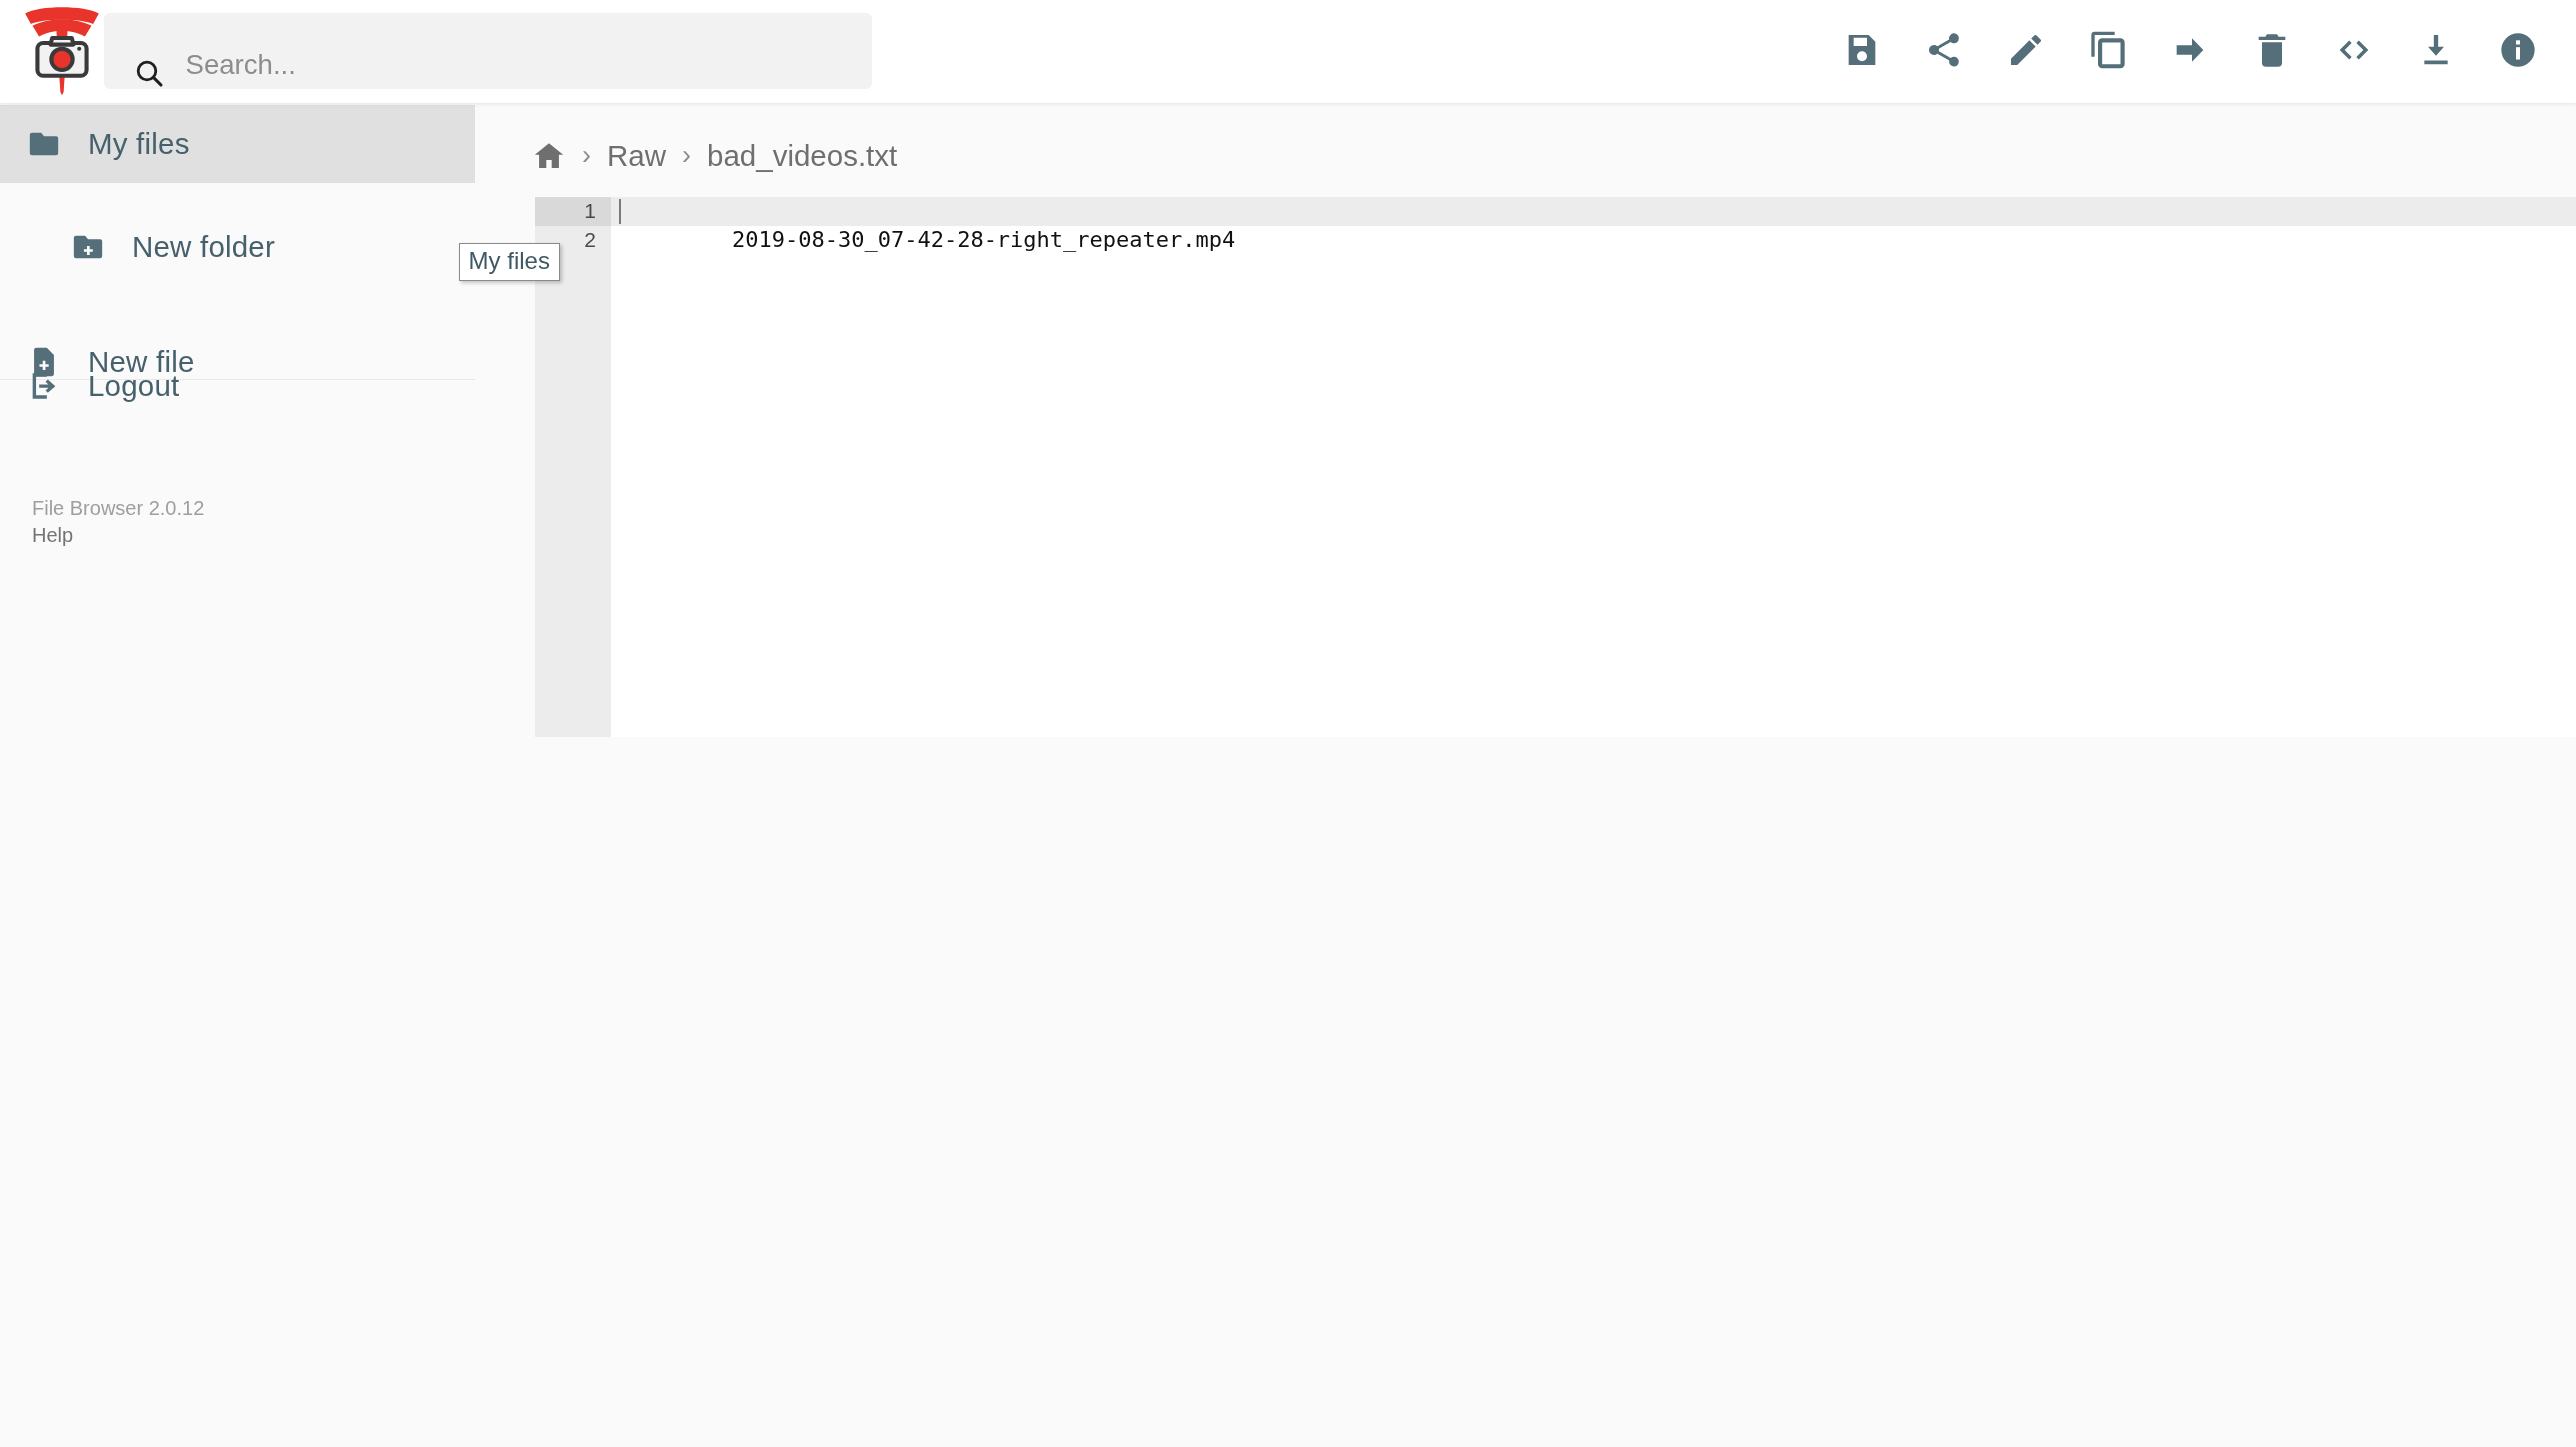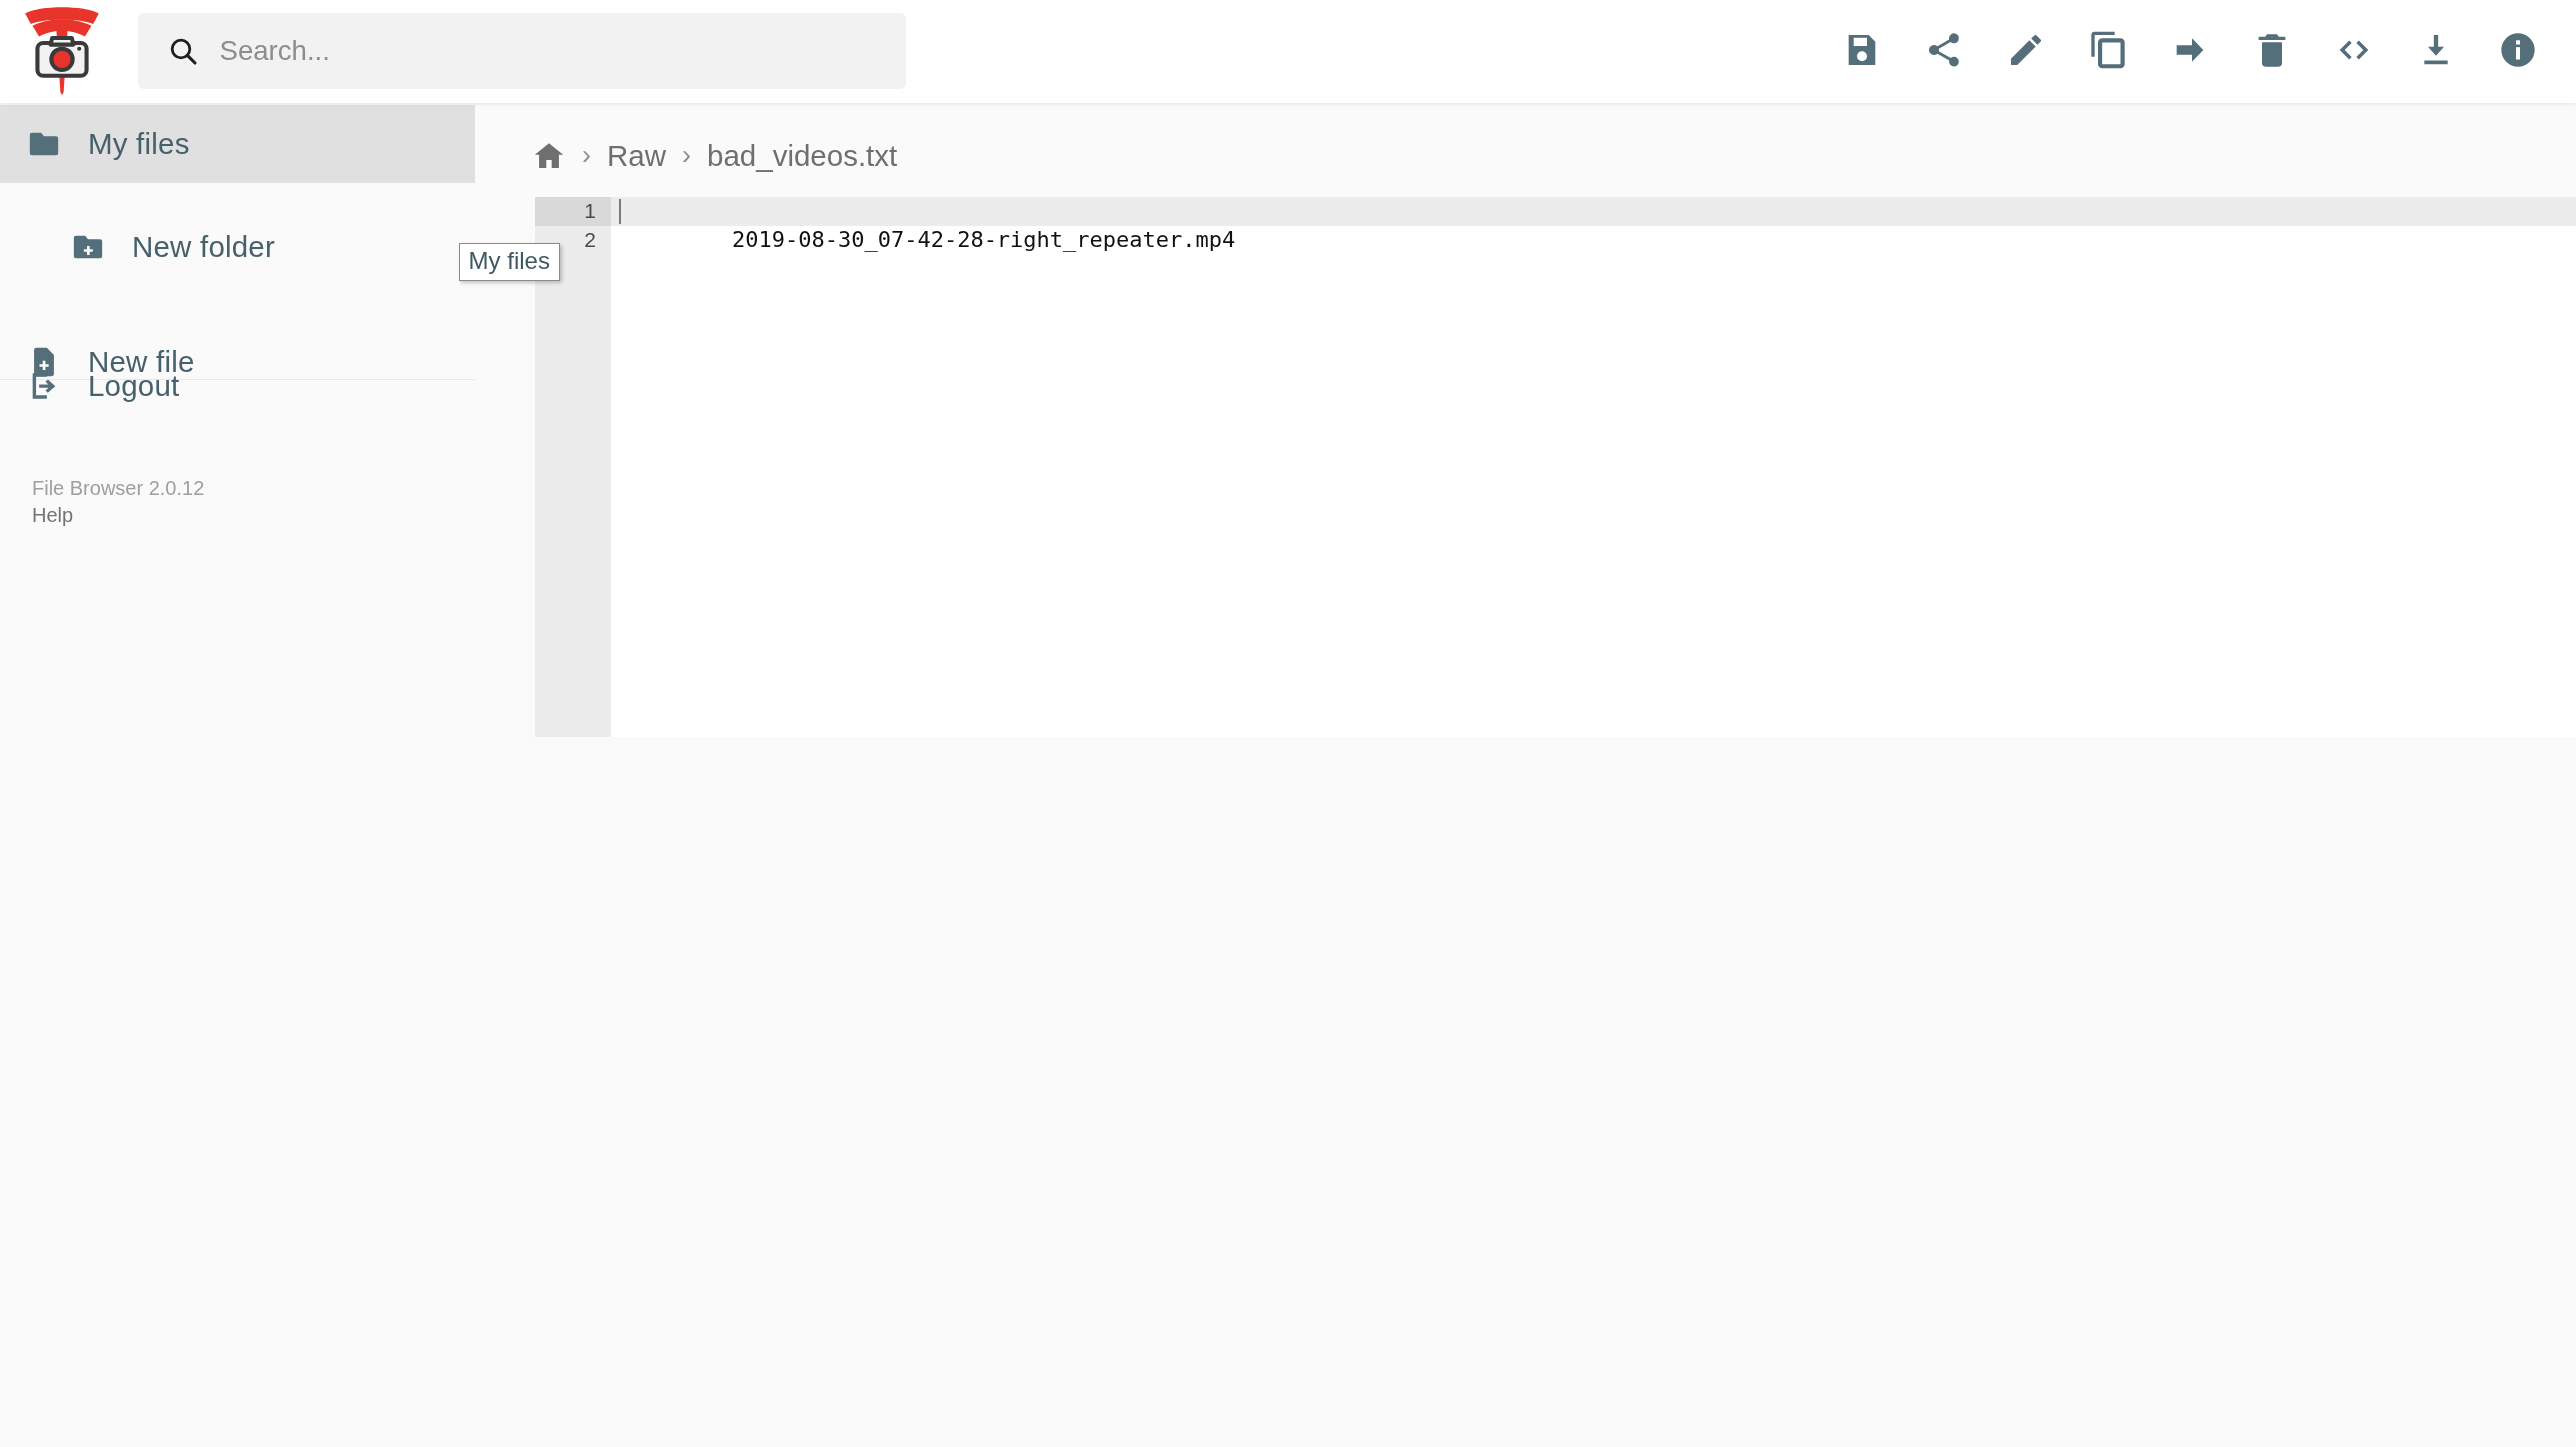--- a/index.html
+++ b/index.html
@@ -17,25 +17,25 @@
     background: #ffffff;
     box-shadow: 0 1px 3.8px rgba(0,0,0,.10);
     z-index: 30;
     display: flex; align-items: center;
   }
   #logo {
     position: absolute; left: 21px; top: 1.9px;
     width: 82px; height: 95px;
   }
   #search-box {
-    position: absolute; left: 138px; top: 13.3px;
+    position: absolute; left: 104px; top: 13.3px;
     width: 768px; height: 76px;
     background: #f2f2f2;
     border-radius: 5.7px;
-    display: flex; align-items: center;
+    display: flex; align-items: flex-end;
     cursor: text;
   }
   #search-icon { margin-left: 28.5px; width: 32px; height: 32px; flex: 0 0 auto; }
   #search-input {
     border: none; outline: none; background: transparent;
     font-family: "Liberation Sans", sans-serif;
     font-size: 27.6px; color: #3c3c3c;
     margin-left: 21px; width: 627px; height: 48px;
   }
   #search-input::placeholder { color: #8d8d8d; }
@@ -74,21 +74,21 @@
   .side-item .si-icon svg { width: 34px; height: 34px; fill: #546e7a; }
   .side-item .si-label {
     margin-left: 27px;
     font-size: 29.5px; color: #46606c; letter-spacing: 0.2px;
   }
   #item-myfiles { background: #e0e0e0; height: 78px; margin-top: 1.9px; }
   #sidebar-divider {
     width: 475px; height: 1px; background: #e8e8e8;
   }
   #sidebar-footer {
-    margin-top: 28px; margin-left: 32px;
+    margin-top: 48px; margin-left: 32px;
     font-size: 20px; color: #9e9e9e; line-height: 27px;
   }
   #sidebar-footer a { color: #737373; text-decoration: none; display: block; }
 
   
   #tooltip {
     position: absolute; left: 459px; top: 243px;
     background: #ffffff;
     border: 1px solid #8a8a8a;
     box-shadow: 1.9px 1.9px 3.8px rgba(0,0,0,.22);

